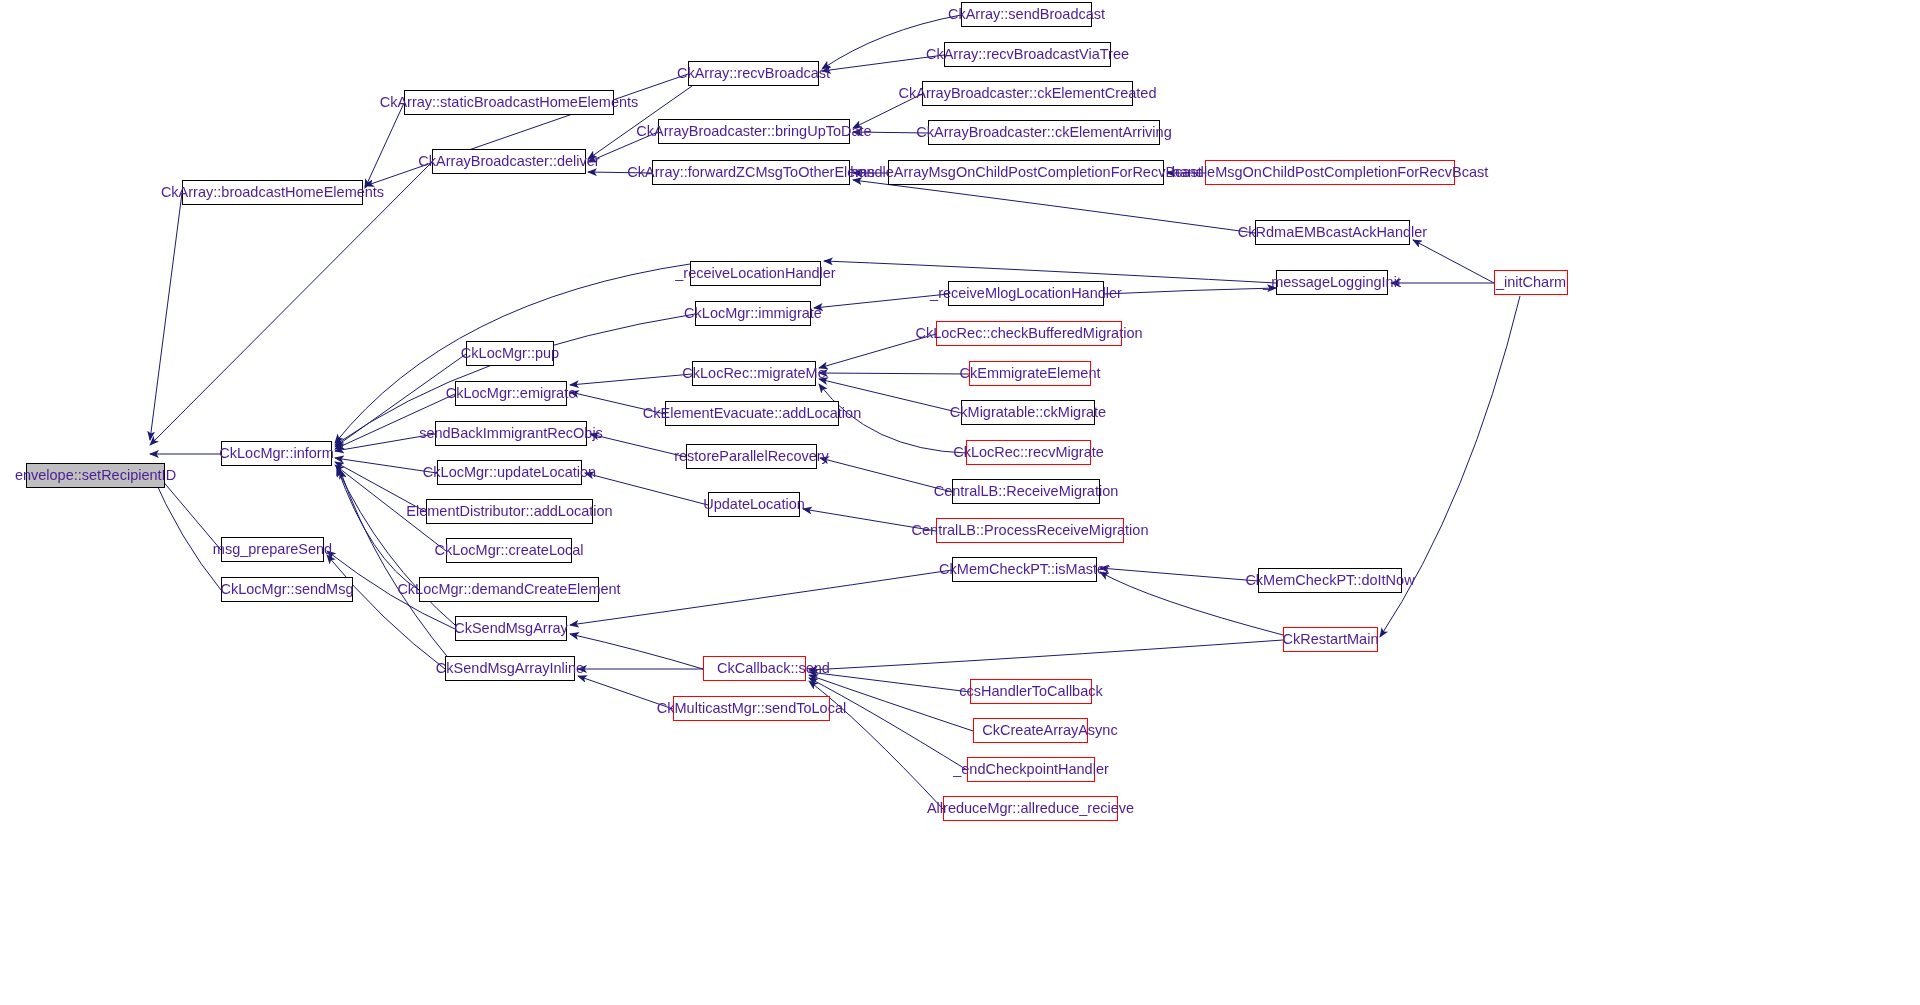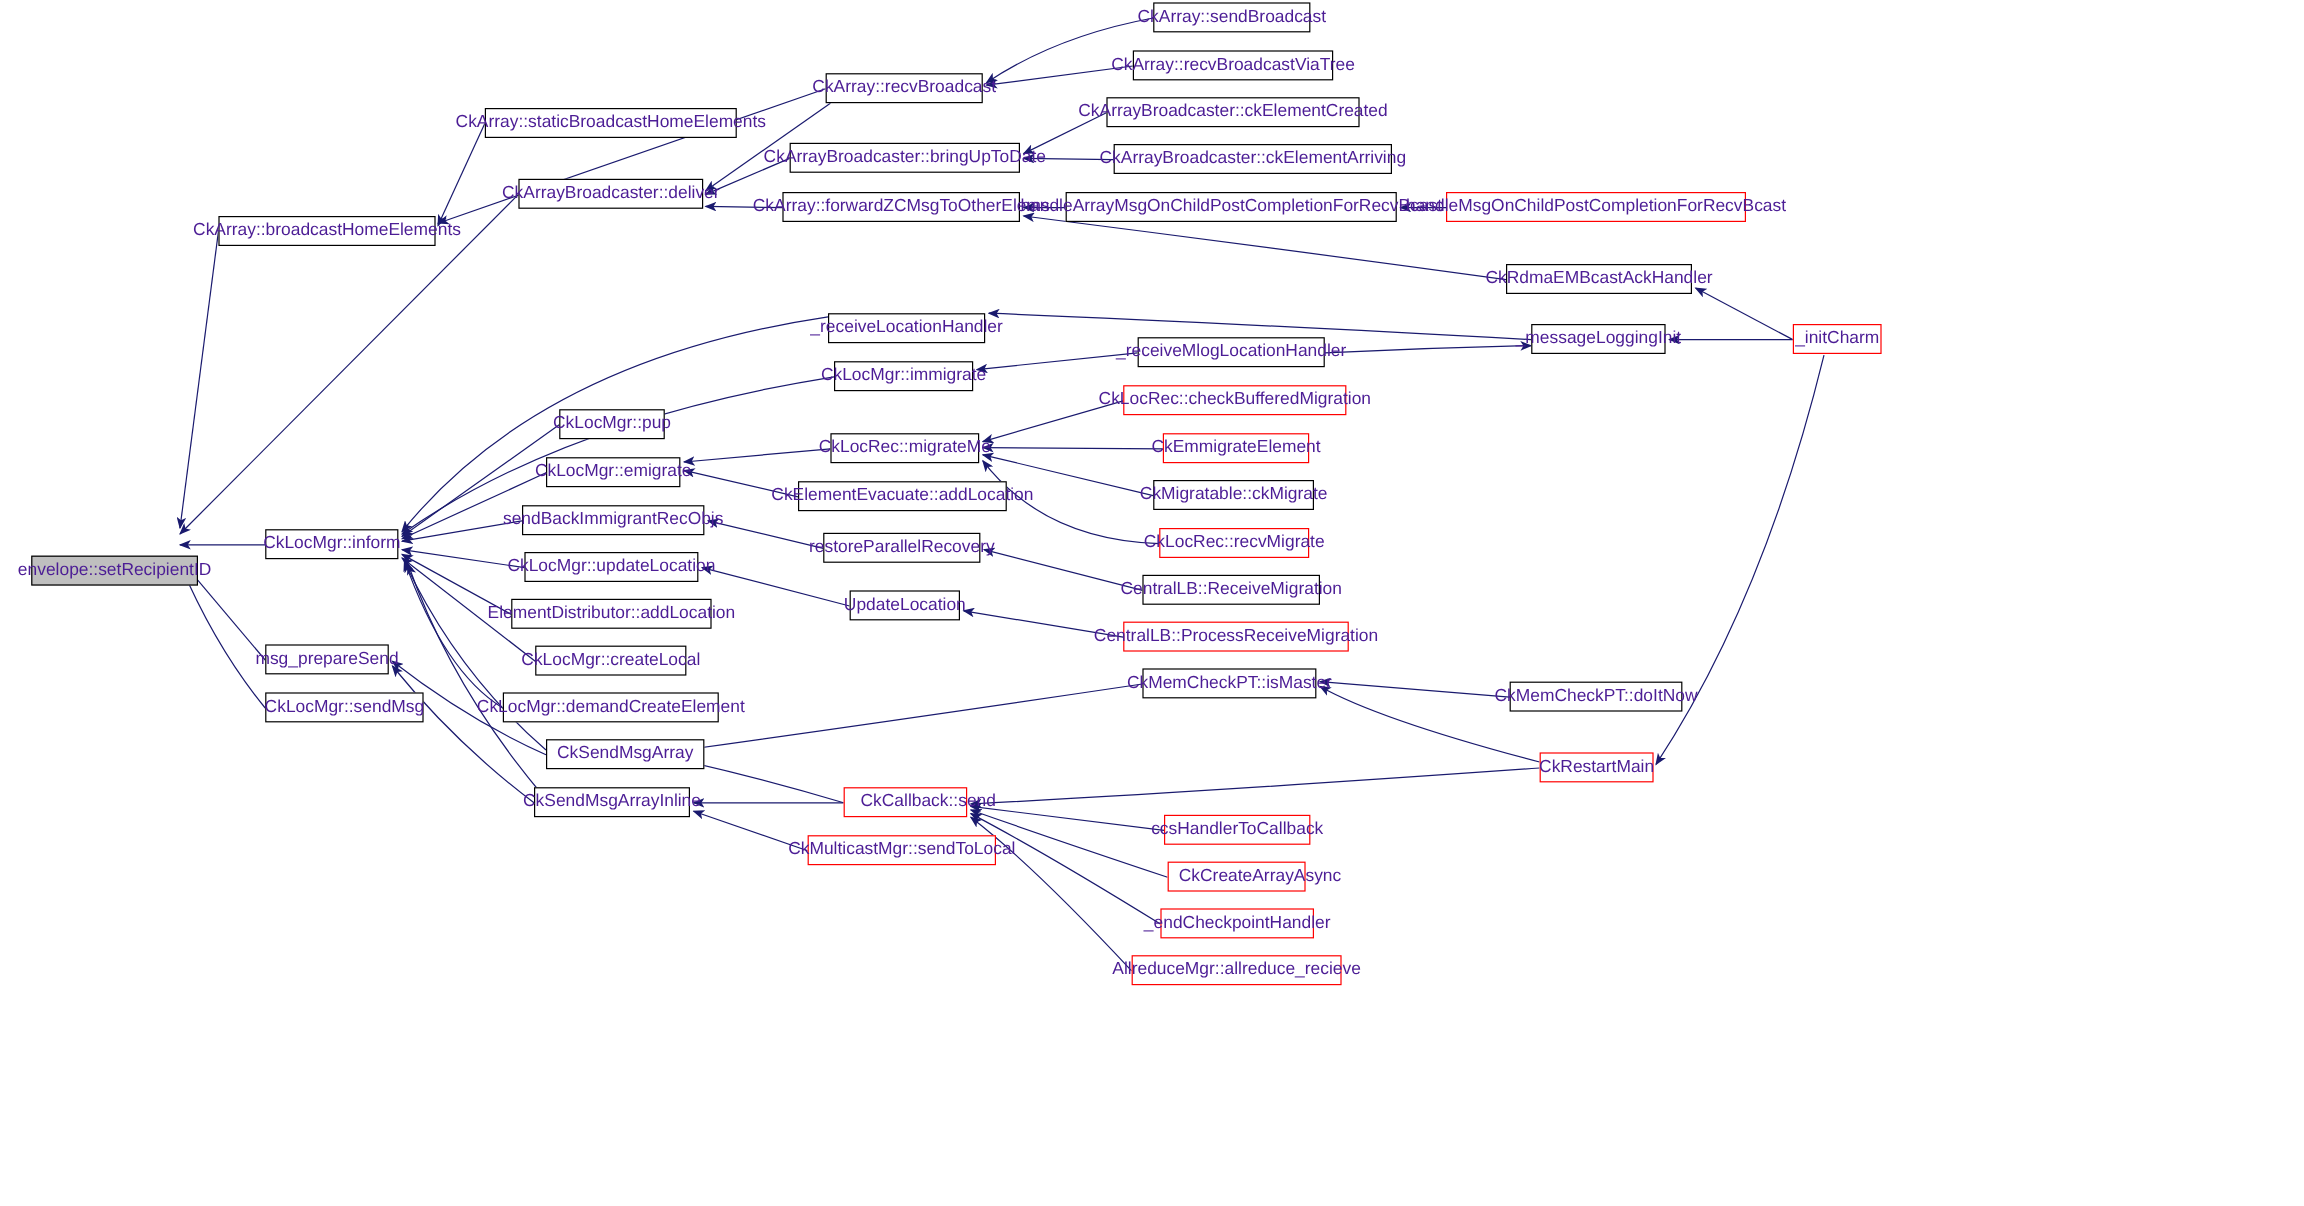--- a/index.html
+++ b/index.html
@@ -238,21 +238,21 @@
       </div>
       <div class="node" style="left: 221px; top: 537px; width: 103px;">
         <span class="node-label">msg_prepareSend</span>
       </div>
       <div class="node" style="left: 221px; top: 577px; width: 132px;">
         <span class="node-label">CkLocMgr::sendMsg</span>
       </div>
       <div class="node" style="left: 419px; top: 577px; width: 180px;">
         <span class="node-label">CkLocMgr::demandCreateElement</span>
       </div>
-      <div class="node" style="left: 455px; top: 616px; width: 132px;">
+      <div class="node" style="left: 455px; top: 616px; width: 112px;">
         <span class="node-label">CkSendMsgArray</span>
       </div>
       <div class="node red" style="left: 1283px; top: 627px; width: 95px;">
         <span class="node-label">CkRestartMain</span>
       </div>
       <div class="node" style="left: 445px; top: 656px; width: 130px;">
         <span class="node-label">CkSendMsgArrayInline</span>
       </div>
       <div class="node red" style="left: 703px; top: 656px; width: 103px; padding-left: 44px;">
         <span class="node-label">CkCallback::send</span>

